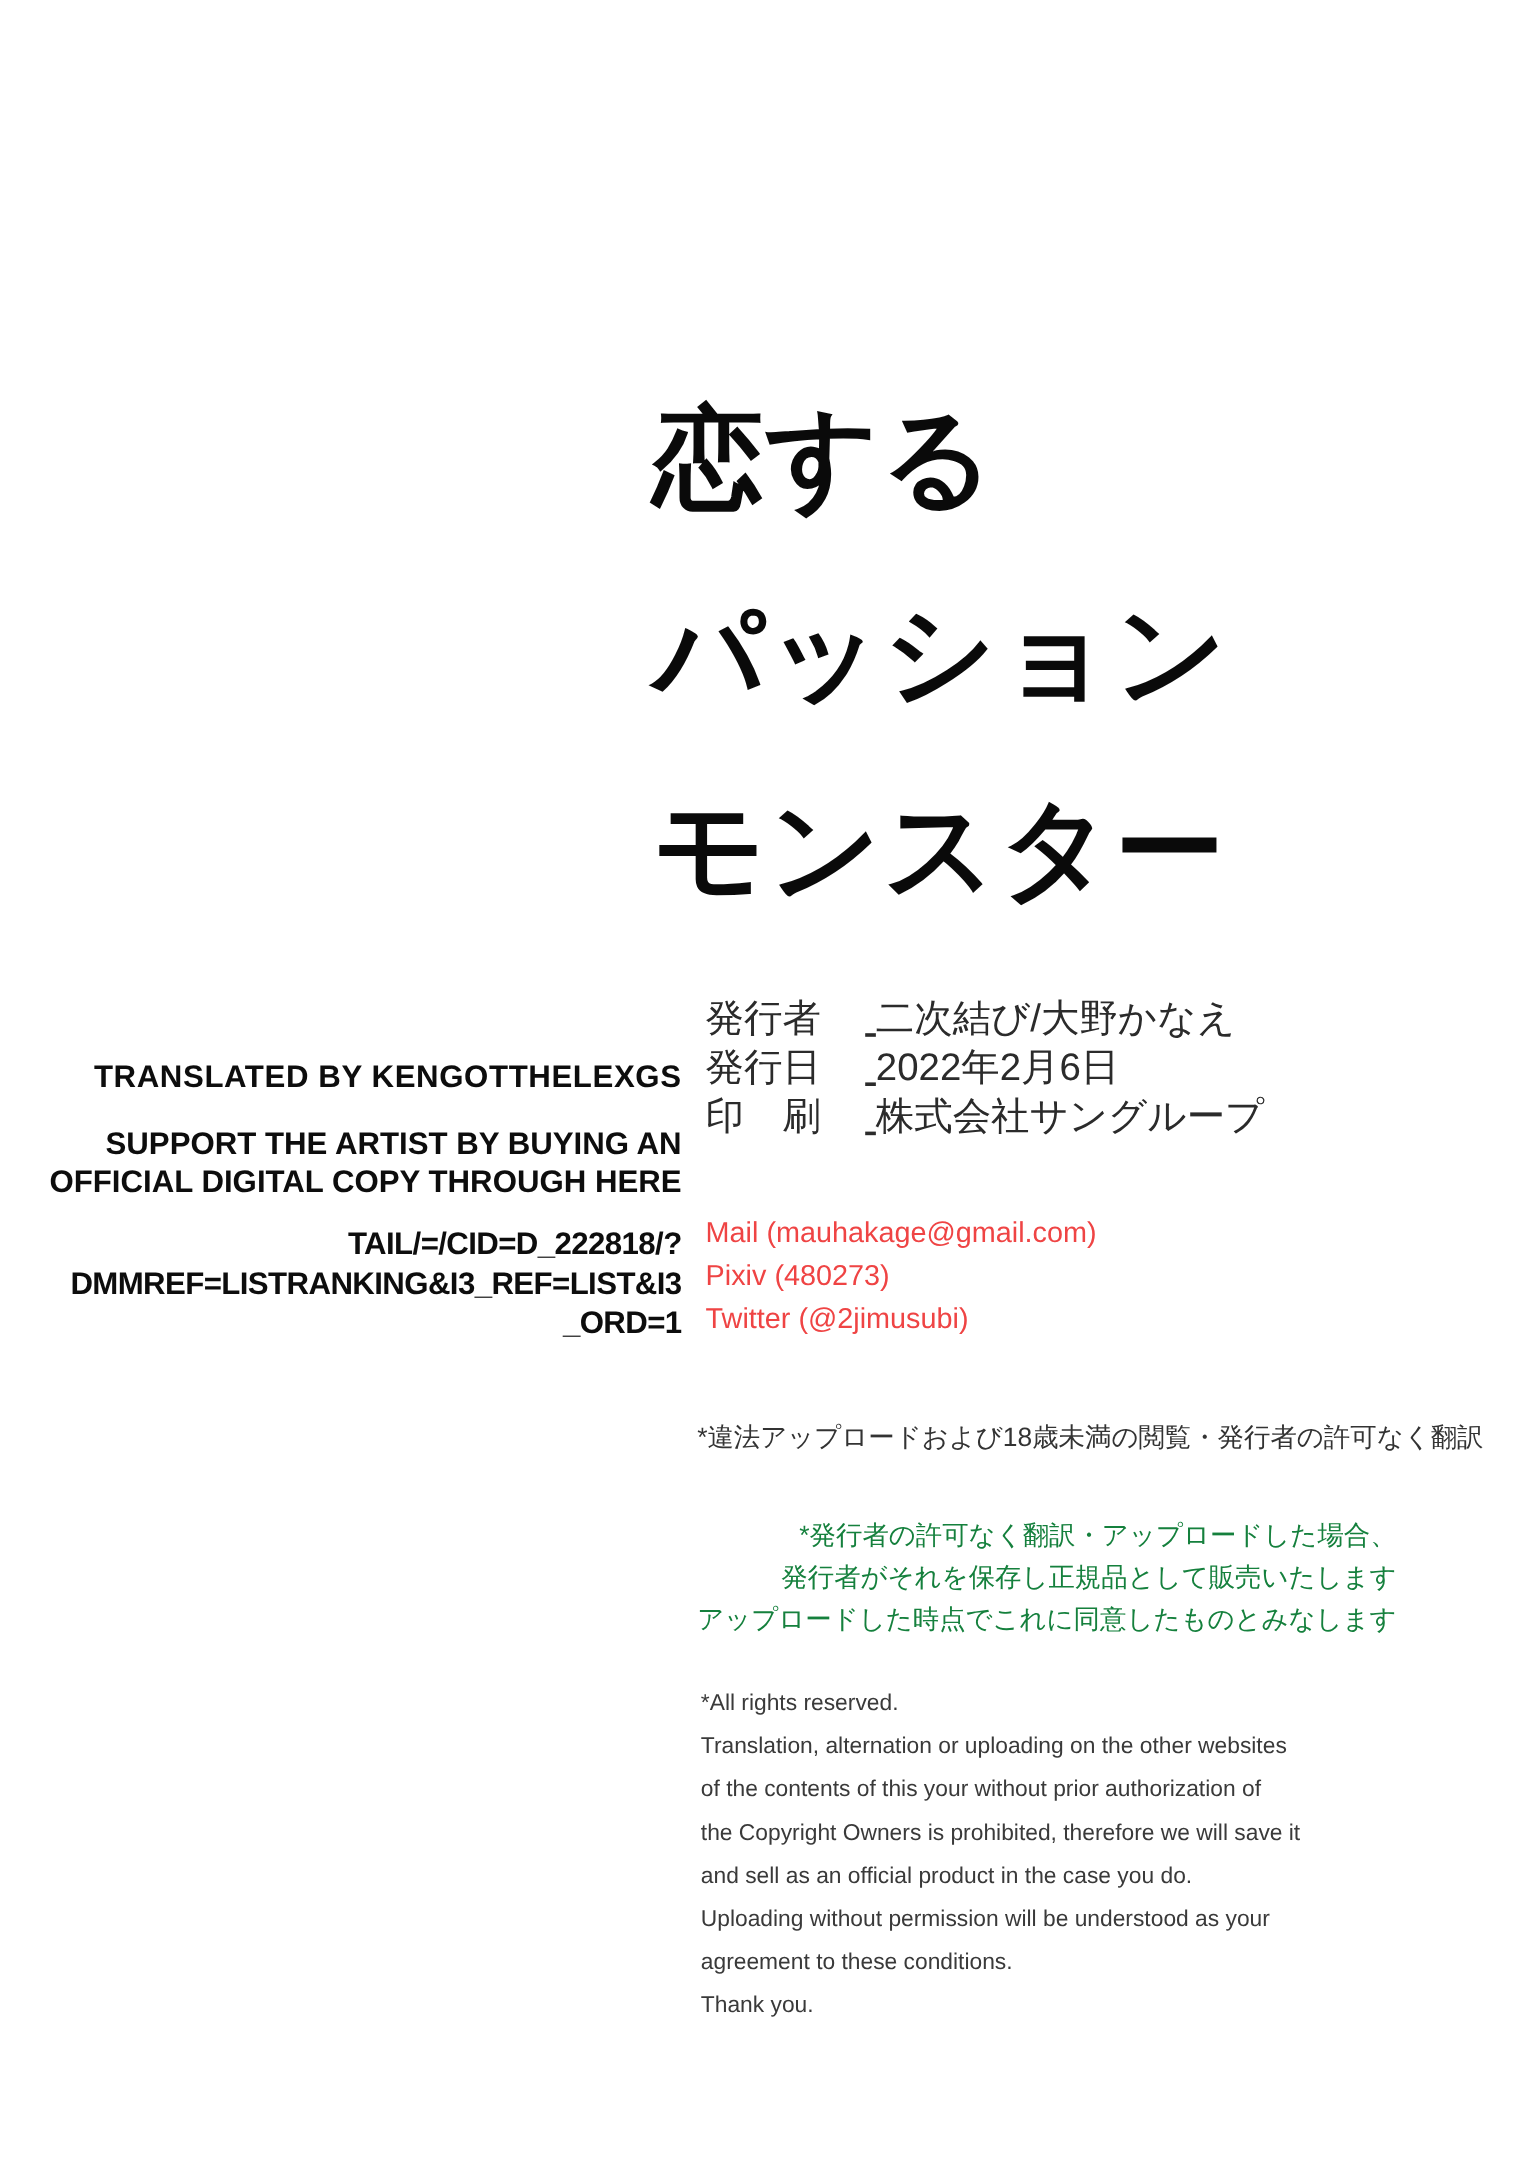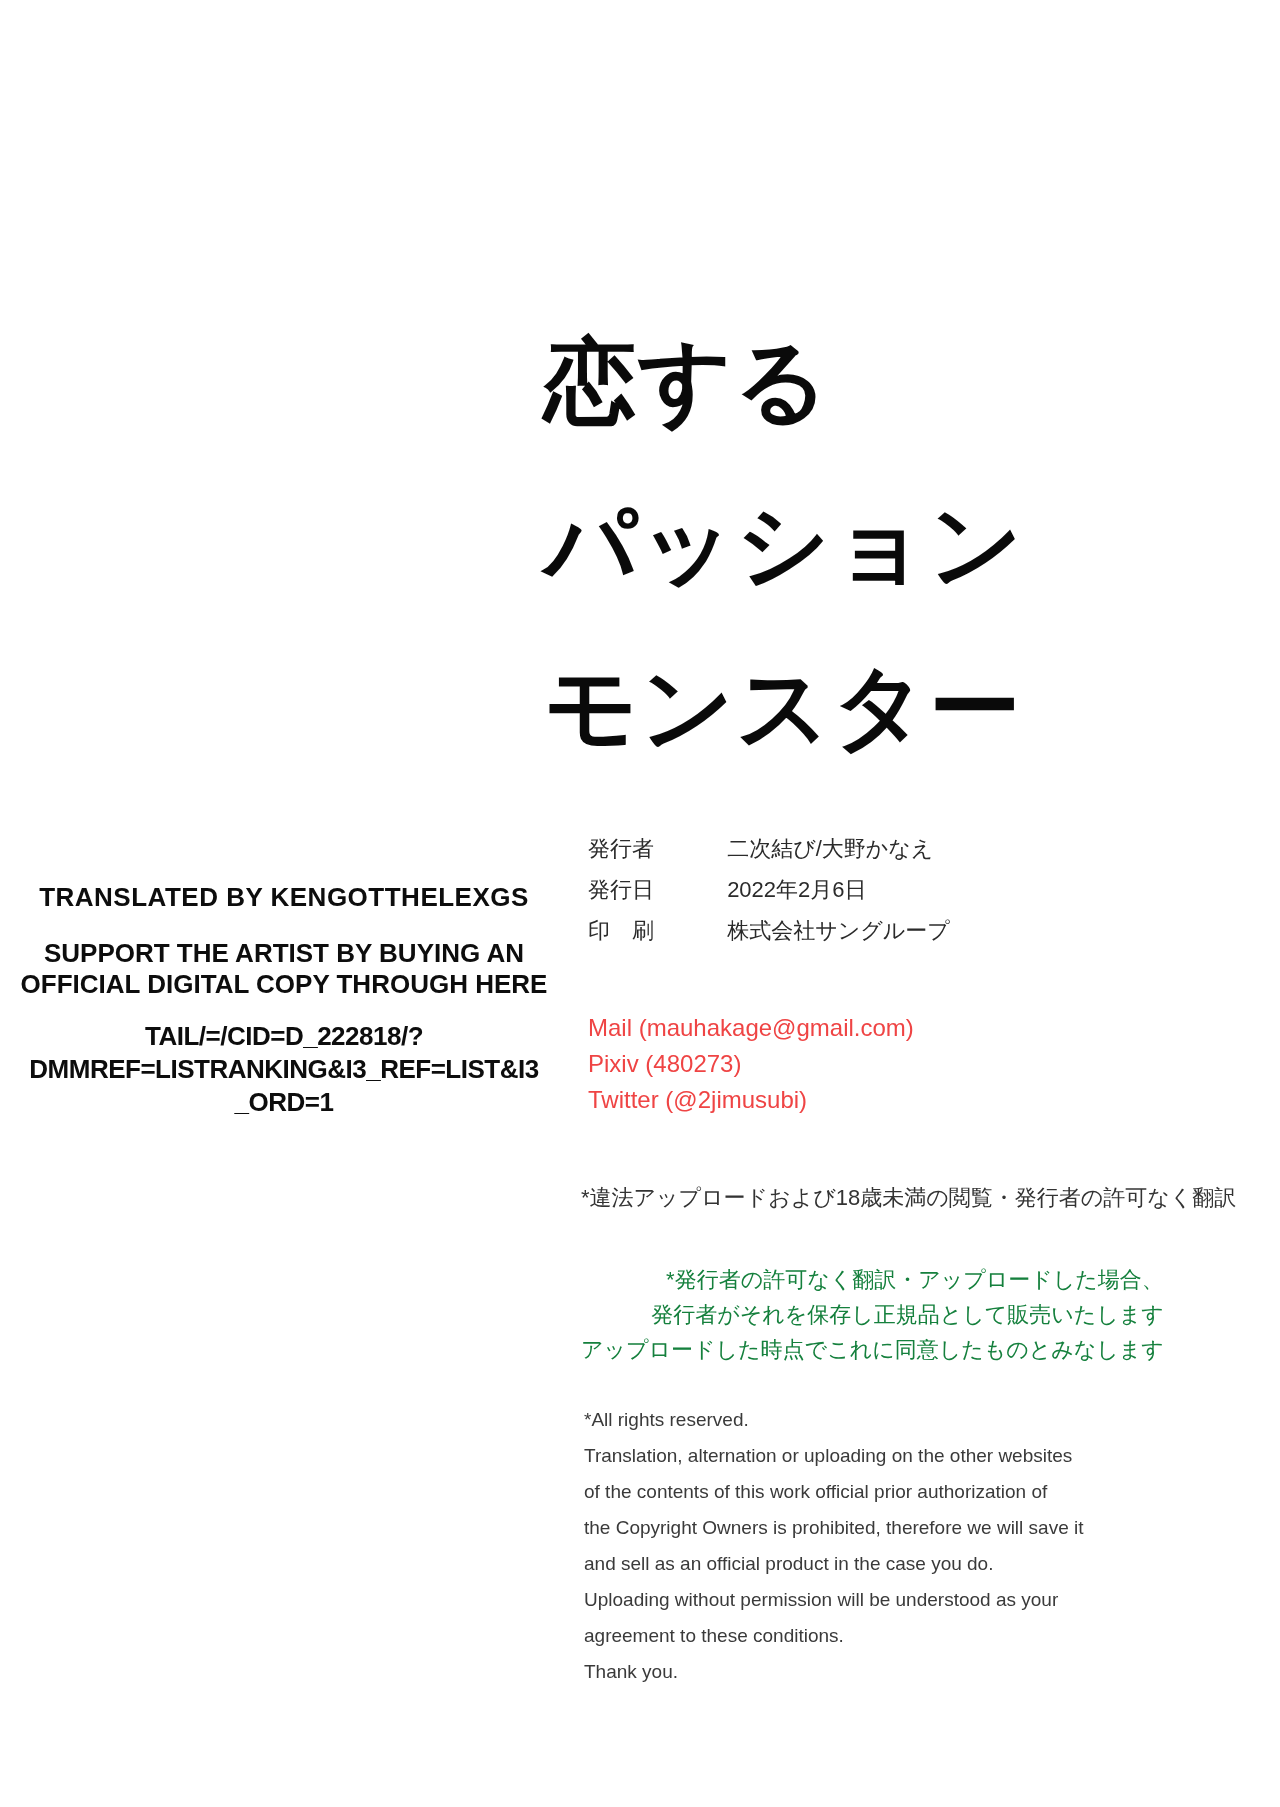--- a/index.html
+++ b/index.html
@@ -20,42 +20,42 @@
     font-family: "DejaVu Sans", sans-serif;
     font-weight: 700;
     font-size: 92px;
     color: #0a0a0a;
     letter-spacing: 2px;
     white-space: nowrap;
   }
   .title-line { height: 163px; line-height: 163px; display: block; }
 
   
-  .pub-table { left: 588px; top: 828px; font-size: 22px; color: #2b2b2b; }
+  .pub-table { left: 588px; top: 828px; font-size: 32px; color: #2b2b2b; text-decoration: underline; }
   .pub-row { height: 41px; line-height: 41px; white-space: nowrap; }
   .pub-label { display: inline-block; width: 133px; }
   .pub-value { display: inline-block; }
 
   .contact-block { left: 588px; top: 1010px; font-size: 24px; color: #ef4444; }
   .contact-line { height: 36px; line-height: 36px; white-space: nowrap; }
 
   .jp-notice-1 {
     left: 581px; top: 1183px;
     font-size: 22px; color: #333333; white-space: nowrap;
   }
   .jp-notice-block { left: 581px; top: 1262px; font-size: 22px; color: #15803d; text-align: right; }
   .jp-notice-block .line { height: 35px; line-height: 35px; white-space: nowrap; }
 
   .en-notice-block { left: 584px; top: 1402px; font-size: 19px; color: #3a3a3a; }
   .en-notice-block .line { height: 36px; line-height: 36px; white-space: nowrap; }
 
   
   .left-col {
     left: 0px; width: 568px;
-    text-align: center;
+    text-align: right;
     font-weight: 700;
     color: #0d0d0d;
   }
   .tl-credit { top: 882px; font-size: 26px; letter-spacing: 0.5px; }
   .tl-support { top: 938px; font-size: 26px; line-height: 31px; letter-spacing: 0px; }
   .tl-url { top: 1020px; font-size: 26px; line-height: 33px; letter-spacing: -0.5px; }
 </style>
 </head>
 <body>
 
@@ -103,19 +103,19 @@
 
 <div class="abs jp-notice-block">
   <div class="line">*発行者の許可なく翻訳・アップロードした場合、</div>
   <div class="line">発行者がそれを保存し正規品として販売いたします</div>
   <div class="line">アップロードした時点でこれに同意したものとみなします</div>
 </div>
 
 <div class="abs en-notice-block">
   <div class="line">*All rights reserved.</div>
   <div class="line">Translation, alternation or uploading on the other websites</div>
-  <div class="line">of the contents of this work official prior authorization of</div>
+  <div class="line">of the contents of this your without prior authorization of</div>
   <div class="line">the Copyright Owners is prohibited, therefore we will save it</div>
   <div class="line">and sell as an official product in the case you do.</div>
   <div class="line">Uploading without permission will be understood as your</div>
   <div class="line">agreement to these conditions.</div>
   <div class="line">Thank you.</div>
 </div>
 
 </body></html>

